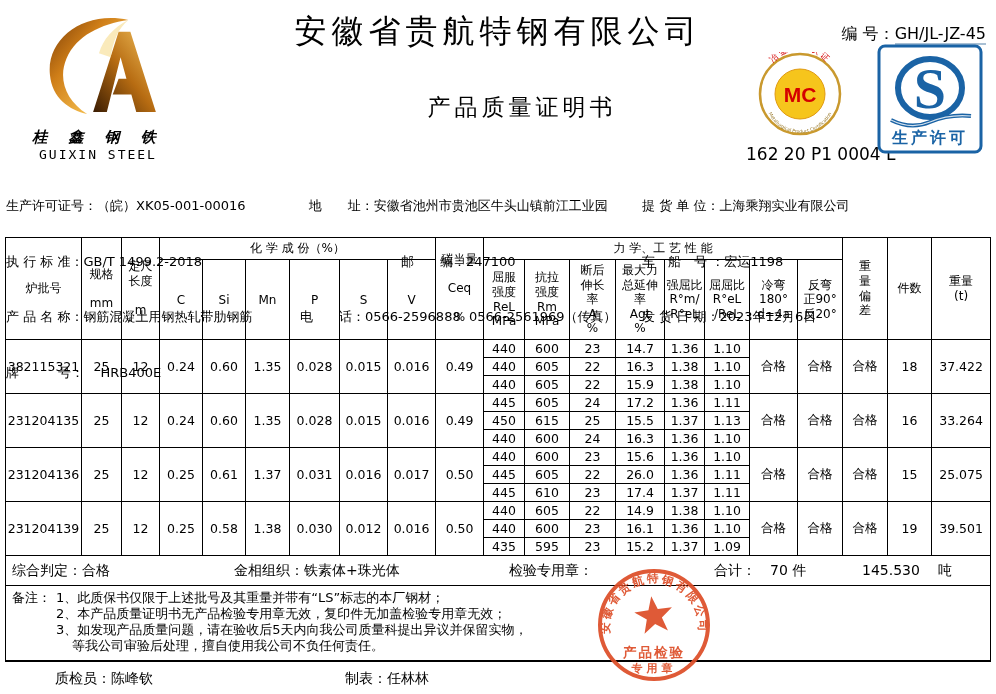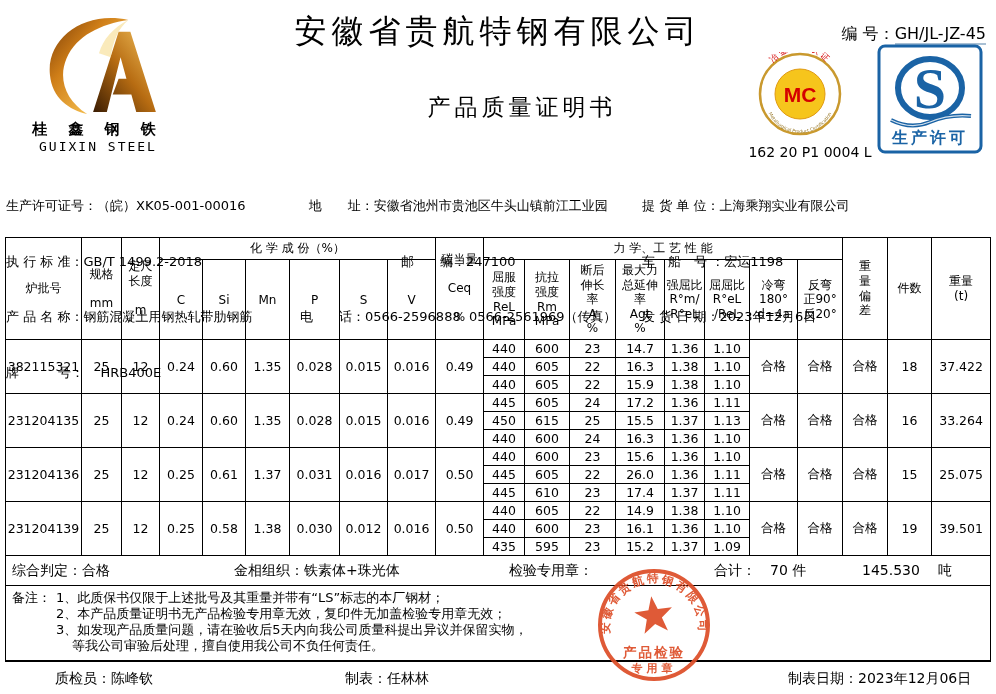--- a/index.html
+++ b/index.html
@@ -3,30 +3,30 @@
 <meta charset="utf-8">
 <style>
   * { margin:0; padding:0; box-sizing:border-box; }
   body { background:#888; font-family:"DejaVu Sans","Liberation Sans",sans-serif; }
   .page { position:relative; width:996px; height:694px; background:#ffffff; color:#000;
           overflow:hidden; margin:0 auto; }
 
   
   .hdr { position:relative; height:237px; }
   .logo-wrap { position:absolute; left:28px; top:14px; width:140px; text-align:center; }
-  .logo-cn { font-size:15px; font-weight:bold; letter-spacing:8px; margin-top:0; white-space:pre; }
+  .logo-cn { font-size:15px; font-weight:bold; letter-spacing:8px; margin-top:8px; white-space:pre;font-style:italic; }
   .logo-en { font-size:13px; letter-spacing:2px; font-family:"DejaVu Sans Mono","Liberation Mono",monospace; }
   .title { position:absolute; left:0; right:0; top:10px; text-align:center;
            font-family:"DejaVu Serif","Liberation Serif",serif; font-size:32px; letter-spacing:5px; font-weight:normal; }
   .subtitle { position:absolute; left:0; right:0; top:92px; text-align:center;
               font-family:"DejaVu Serif","Liberation Serif",serif; font-size:23px; letter-spacing:4px; font-weight:normal;margin-left:48px; }
   .serial { position:absolute; right:10px; top:24px; font-size:16px; white-space:pre; }
   .serial b { font-weight:normal; border-bottom:2px solid #a9c0d4; }
   .mc-badge { position:absolute; left:758px; top:52px; }
-  .mc-number { position:absolute; left:746px; top:144px; width:128px; text-align:center; font-size:14px; white-space:pre; }
+  .mc-number { position:absolute; left:746px; top:144px; width:128px; text-align:center; font-size:17px; white-space:pre; }
   .qs-badge { position:absolute; left:877px; top:44px; }
 
   
   .info-col { position:absolute; font-size:13px; line-height:18.5px; white-space:pre; }
   .info-left { left:6px; top:160px; }
   .info-mid { left:300px; top:160px;text-align:center; }
   .info-right { left:642px; top:160px; }
   .info-col .lbl { letter-spacing:0; }
 
   
@@ -402,21 +402,20 @@
       <div>2、本产品质量证明书无产品检验专用章无效，复印件无加盖检验专用章无效；</div>
       <div>3、如发现产品质量问题，请在验收后5天内向我公司质量科提出异议并保留实物，</div>
       <div class="indent">等我公司审验后处理，擅自使用我公司不负任何责任。</div>
     </div>
   </div>
   </div>
 
   <div class="pfooter">
     <span class="f-insp"><i style="font-style:normal">质检员：</i><i style="font-style:normal">陈峰钦</i></span>
     <span class="f-tab"><i style="font-style:normal">制表：</i><i style="font-style:normal">任林林</i></span>
-    <span class="f-date"><i style="font-style:normal">制表日期：</i><i style="font-style:normal">2023年12月06日</i></span>
   </div>
 
   <svg class="stamp" width="120" height="122" viewBox="0 0 120 122">
     <circle cx="60" cy="61" r="54" fill="none" stroke="#dd4e28" stroke-width="4"></circle>
     <polygon points="60,32 64.7,45.5 79.0,45.8 67.6,54.5 71.8,68.2 60,60 48.2,68.2 52.4,54.5 41.0,45.8 55.3,45.5" fill="#dd4e28" transform="rotate(-8 60 52)"></polygon>
     <defs>
         <path id="stampArc" d="M 16.8 76 A 45 45 0 1 1 103.2 76"></path>
       </defs>
     <text font-size="11.5" fill="#dd4e28" letter-spacing="2.5" font-weight="bold">
       <textPath href="#stampArc" startOffset="50%" text-anchor="middle">安徽省贵航特钢有限公司</textPath>

